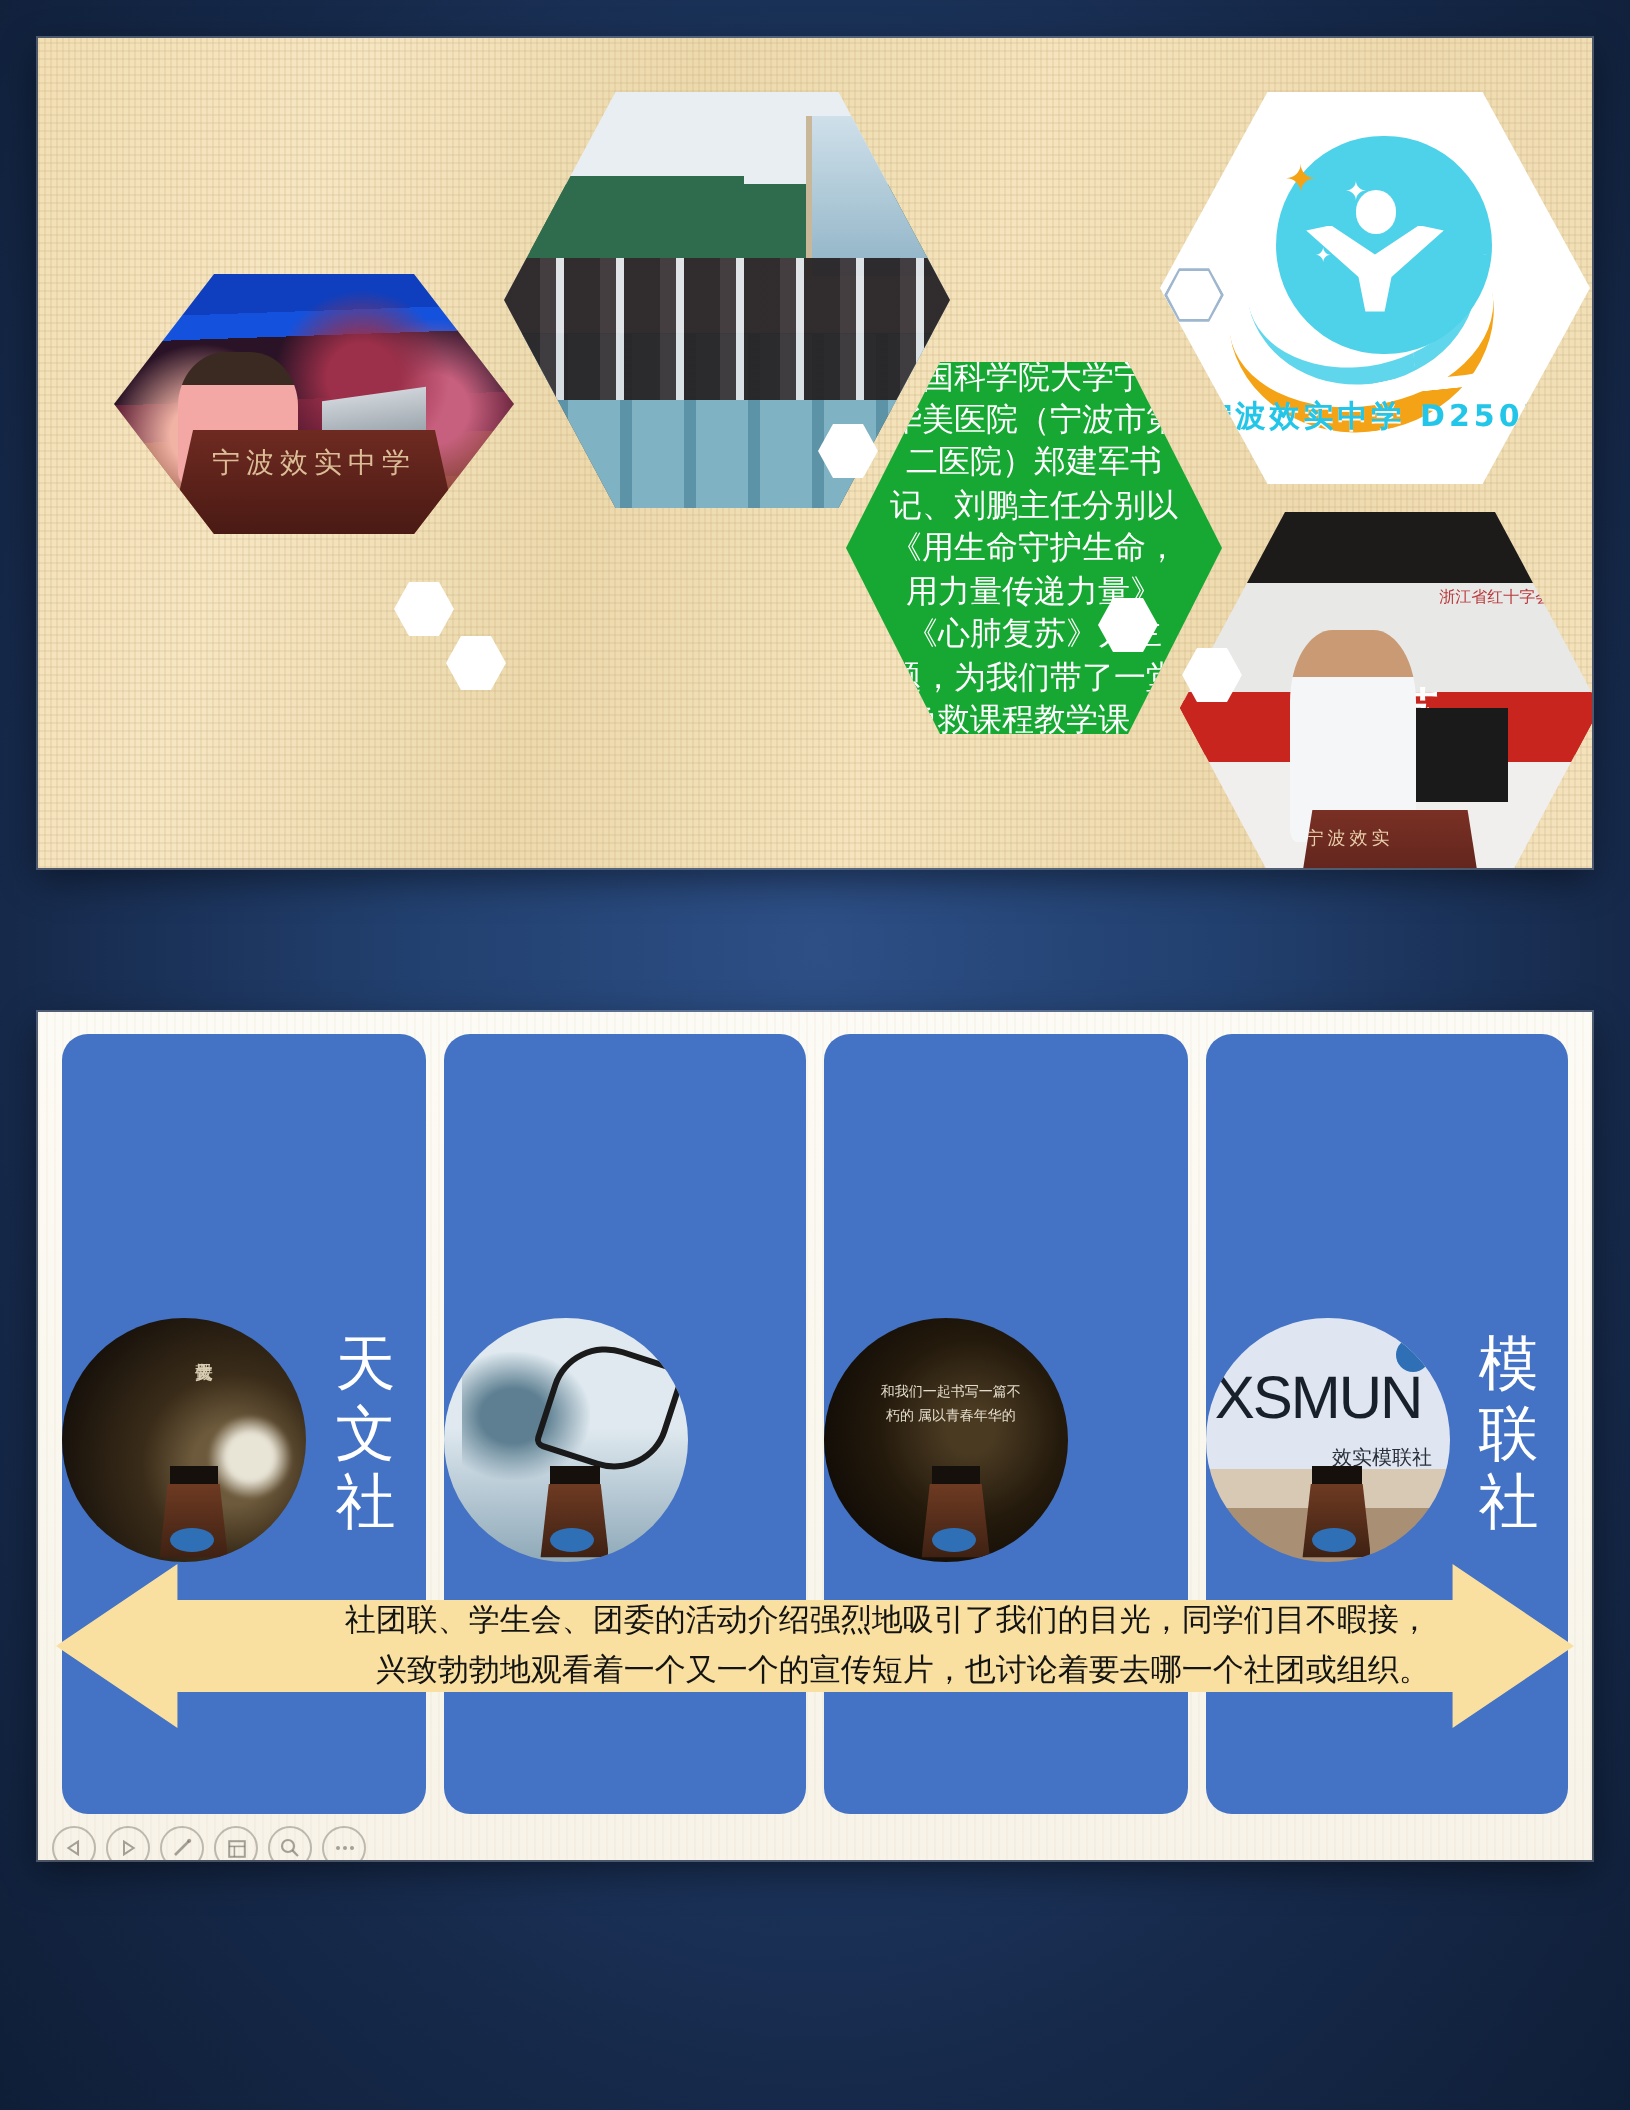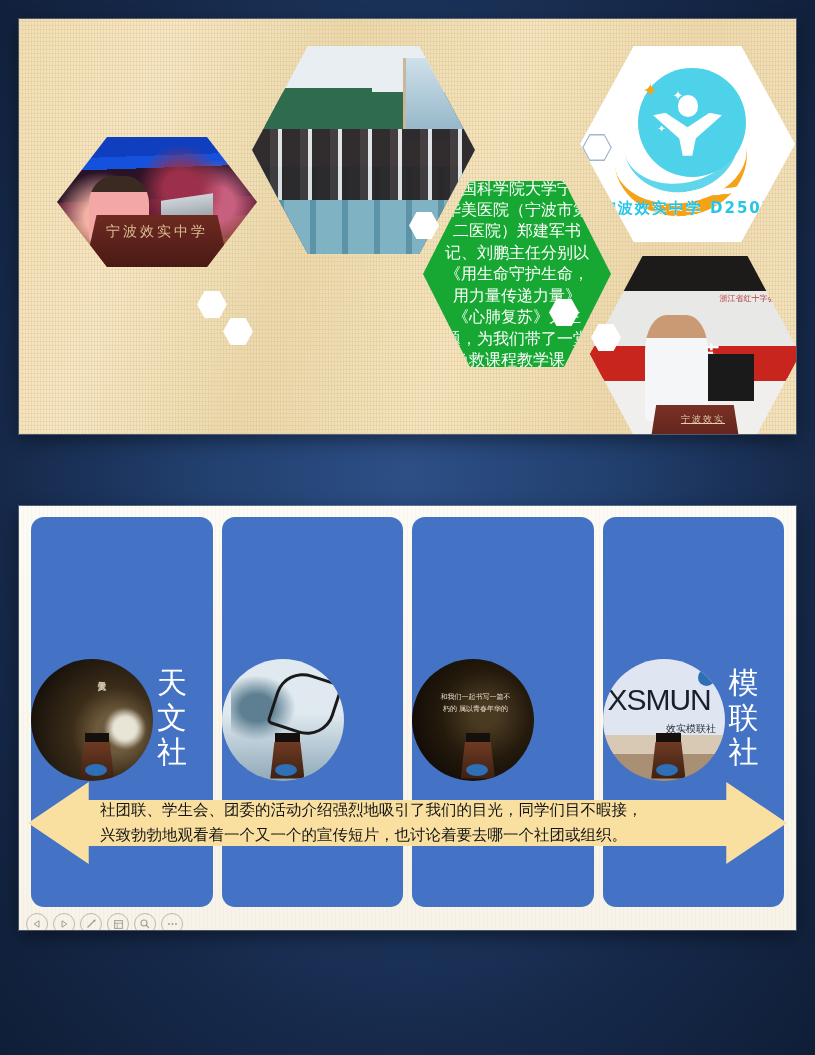--- a/index.html
+++ b/index.html
@@ -98,21 +98,21 @@
   #photo-man .person{
     position:absolute;left:26%;top:30%;width:30%;height:54%;
     background:linear-gradient(180deg,#c99a74 0 22%, #f5f6f8 22% 100%);
     border-radius:34% 34% 6% 6%;
   }
   #photo-man .lectern{
     position:absolute;left:28%;bottom:0;width:44%;height:24%;
     background:linear-gradient(180deg,#7a3024,#55201a);
     clip-path:polygon(8% 0,92% 0,100% 100%,0 100%);
   }
-  #photo-man .lectern span{position:absolute;left:16px;right:0;top:18%;text-align:center;color:#e7ceaa;font-size:9px;letter-spacing:2px;text-decoration:underline;}
+  #photo-man .lectern span{position:absolute;left:4px;right:0;top:18%;color:#e7ceaa;font-size:9px;letter-spacing:2px;}
   #photo-man .screen{position:absolute;left:56%;top:50%;width:22%;height:24%;background:#1a1a1a;}
 
   
   #hex-blue{
     left:227px;top:218px;width:182px;height:185px;background:#2f72b8;
     font-size:11.4px;padding:0 18px;
   }
   
   #hex-green{
     left:404px;top:118px;width:188px;height:186px;background:#16a832;
@@ -177,21 +177,21 @@
   }
   .club-card{
     flex:1 1 0;background:#4472C4;border-radius:13px;
     position:relative;display:flex;flex-direction:row;align-items:center;
   }
   .club-photo{
     width:122px;height:122px;border-radius:50%;margin-top:16px;overflow:hidden;
     position:relative;flex:none;
   }
   .club-name{
-    margin-top:12px;color:#ffffff;font-size:30px;line-height:1.16;text-align:left;
+    margin-top:12px;color:#ffffff;font-size:30px;line-height:1.16;text-align:center;
     font-family:"DejaVu Sans","Liberation Sans",sans-serif;font-weight:400;
     width:100%;padding:0 4px;box-sizing:border-box;
   }
 
   
   .cp-astro{background:radial-gradient(circle at 70% 60%,#6d5a3c 0 18%,#3a2c19 40%,#16100a 80%);}
   .cp-astro .txtcol{position:absolute;left:52%;top:12%;color:#d9cdb4;font-size:9px;line-height:1.5;writing-mode:vertical-rl;}
   .cp-astro .moon{position:absolute;right:6%;top:40%;width:34%;height:34%;border-radius:50%;
     background:radial-gradient(circle,#e8e4d6 0 40%,rgba(232,228,214,0) 72%);filter:blur(1px);}
   .cp-ginkgo{background:linear-gradient(180deg,#dfe9ef 0 45%,#b9cbd6 70%,#8fa9b8 100%);}
@@ -222,21 +222,21 @@
   }
   #arrow-banner .arrow-shape{
     position:absolute;inset:0;background:#FAE0A0;
     clip-path:polygon(
       8% 22%, 8% 0%, 0% 50%, 8% 100%, 8% 78%,
       92% 78%, 92% 100%, 100% 50%, 92% 0%, 92% 22%);
   }
   #arrow-banner .arrow-text{
     position:absolute;left:9.5%;right:9.5%;top:0;bottom:0;
     display:flex;flex-direction:column;justify-content:center;
-    color:#141414;font-size:15.5px;line-height:1.62;text-align:left;
+    color:#141414;font-size:15.5px;line-height:1.62;text-align:right;
     font-family:"DejaVu Sans","Liberation Sans",sans-serif;
   }
 
   
   #ppt-toolbar{
     position:absolute;left:26px;top:913px;display:flex;gap:5px;align-items:center;
   }
   .ppt-btn{
     width:20px;height:20px;border-radius:50%;border:1px solid rgba(120,115,105,.45);
     display:flex;align-items:center;justify-content:center;

